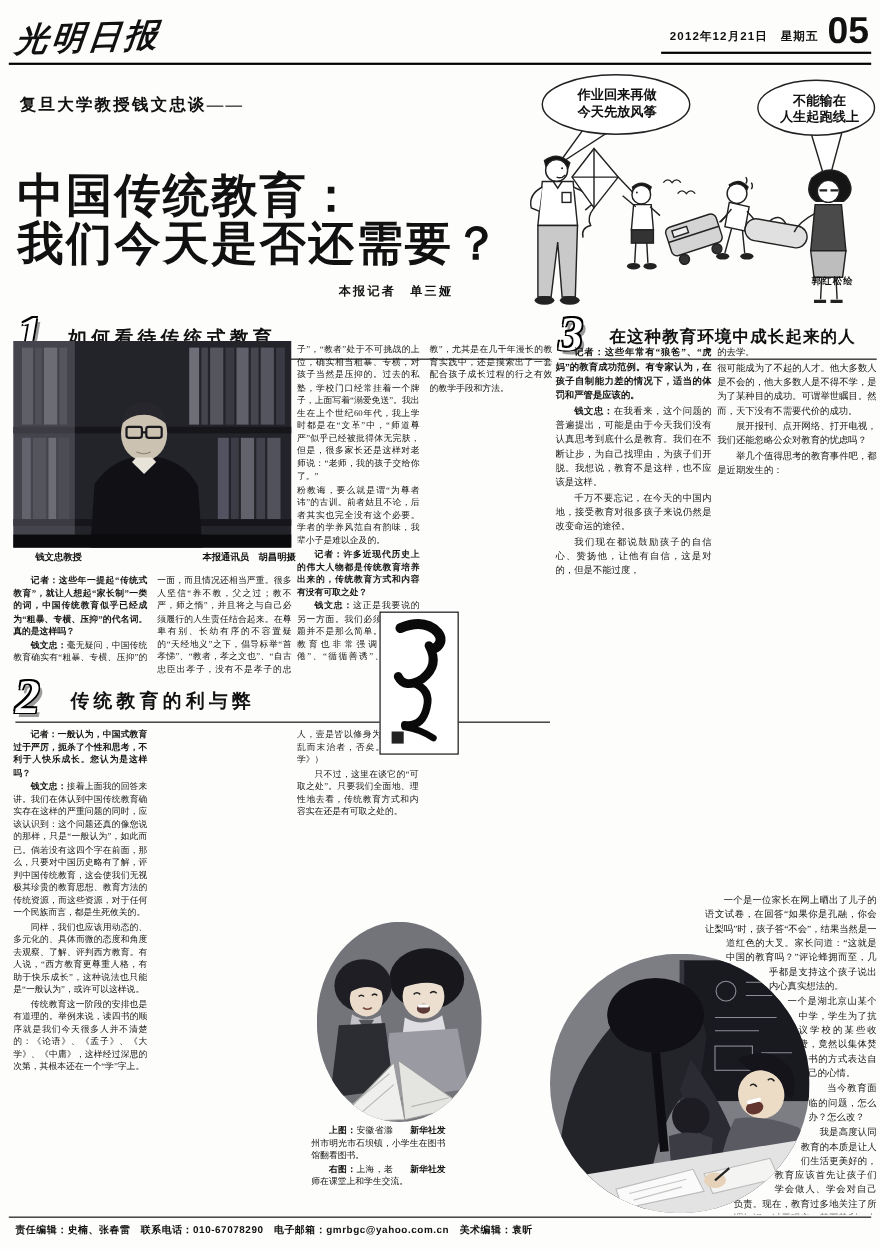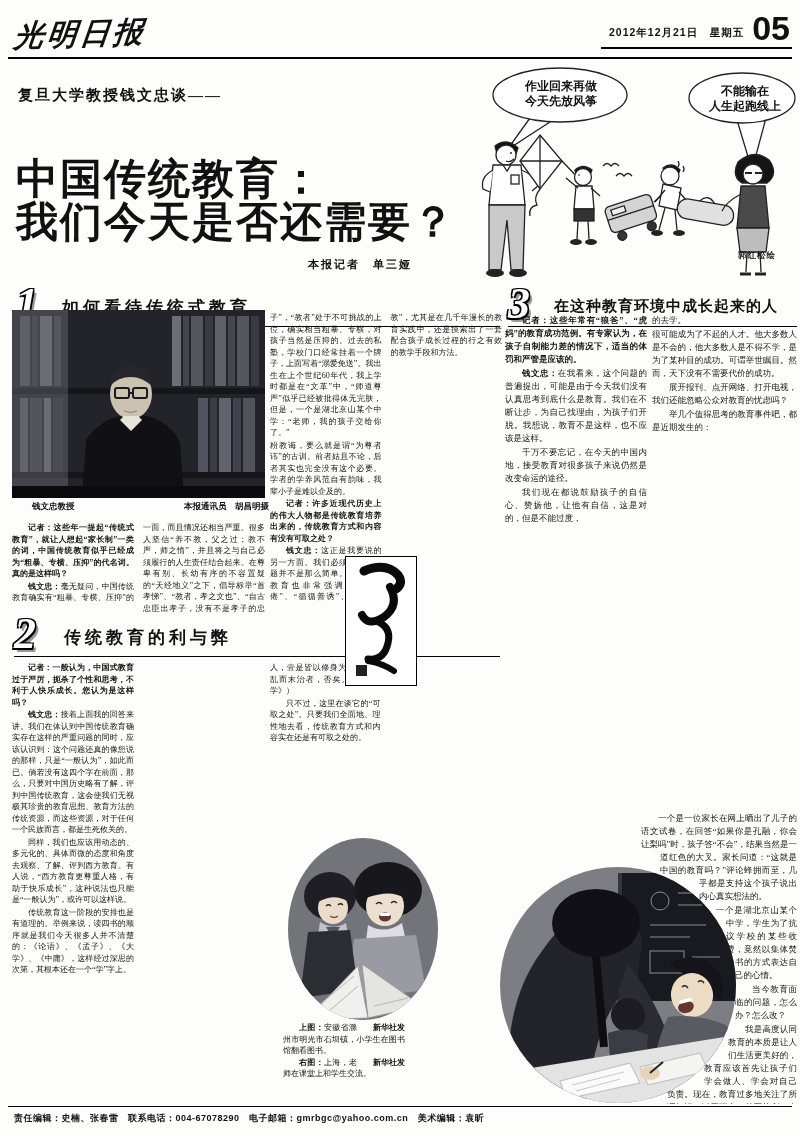--- a/index.html
+++ b/index.html
@@ -209,21 +209,21 @@
   <div class="abs photo-caps">
     <span>钱文忠教授</span>
     <span>本报通讯员　胡昌明摄</span>
   </div>
 
   <div class="abs bt" style="left:12px;top:522px;width:253px;height:92px;column-count:2;">
       <p class="q"><b>记者：</b>这些年一提起“传统式教育”，就让人想起“家长制”一类的词，中国传统教育似乎已经成为“粗暴、专横、压抑”的代名词。真的是这样吗？</p>
       <p><b>钱文忠：</b>毫无疑问，中国传统教育确实有“粗暴、专横、压抑”的一面，而且情况还相当严重。很多人坚信“养不教，父之过；教不严，师之惰”，并且将之与自己必须履行的人生责任结合起来。在尊卑有别、长幼有序的不容置疑的“天经地义”之下，倡导标举“首孝悌”、“教者，孝之文也”、“自古忠臣出孝子，没有不是孝子的忠臣”，落实到日常教学行为则是“棍棒底下出孝</p>
     </div>
   <div class="abs bt" style="left:270px;top:312px;width:232px;height:300px;column-count:2;">
-      <p class="ni">子”，“教者”处于不可挑战的上位，确实相当粗暴、专横，对孩子当然是压抑的。过去的私塾，学校门口经常挂着一个牌子，上面写着“溺爱免送”。我出生在上个世纪60年代，我上学时都是在“文革”中，“师道尊严”似乎已经被批得体无完肤，但是，一个是湖北京山某个中学：“老师，我的孩子交给你了。”</p>
+      <p class="ni">子”，“教者”处于不可挑战的上位，确实相当粗暴、专横，对孩子当然是压抑的。过去的私塾，学校门口经常挂着一个牌子，上面写着“溺爱免送”。我出生在上个世纪60年代，我上学时都是在“文革”中，“师道尊严”似乎已经被批得体无完肤，但是，很多家长还是这样对老师说：“老师，我的孩子交给你了。”</p>
       <p class="ni">粉教诲，要么就是谓“为尊者讳”的古训。前者姑且不论，后者其实也完全没有这个必要。学者的学养风范自有韵味，我辈小子是难以企及的。</p>
       <p class="q"><b>记者：</b>许多近现代历史上的伟大人物都是传统教育培养出来的，传统教育方式和内容有没有可取之处？</p>
       <p><b>钱文忠：</b>这正是我要说的另一方面。我们必须承认，问题并不是那么简单。中国传统教育也非常强调“诲人不倦”、“循循善诱”、“因材施教”，尤其是在几千年漫长的教育实践中，还是摸索出了一套配合孩子成长过程的行之有效的教学手段和方法。</p>
     </div>
 
   <div class="abs artbox">
     <svg width="70" height="128" viewBox="0 0 70 128">
       <g stroke="#0a0a0a" fill="none" stroke-linecap="round">
         <path d="M18,14 q22,-9 34,4 q6,8 -2,14" stroke-width="9"></path>
         <path d="M44,30 q10,18 -6,30 q-16,10 -22,-2" stroke-width="8"></path>
@@ -354,15 +354,15 @@
       </g>
     </svg>
   </div>
 
   <div class="abs caps" style="left:283px;top:1022px;width:122px;">
       <p><b class="cr">新华社发</b><b>上图：</b>安徽省滁州市明光市石坝镇，小学生在图书馆翻看图书。</p>
       <p><b class="cr">新华社发</b><b>右图：</b>上海，老师在课堂上和学生交流。</p>
     </div>
 
   <div class="abs foot-rule"></div>
-  <div class="abs foot-text">责任编辑：史楠、张春雷　联系电话：004-67078290　电子邮箱：gmrbgc@yahoo.com.cn　美术编辑：袁昕</div>
+  <div class="abs foot-text">责任编辑：史楠、张春雷　联系电话：010-67078290　电子邮箱：gmrbgc@yahoo.com.cn　美术编辑：袁昕</div>
 
 </div>
 
 </body></html>

